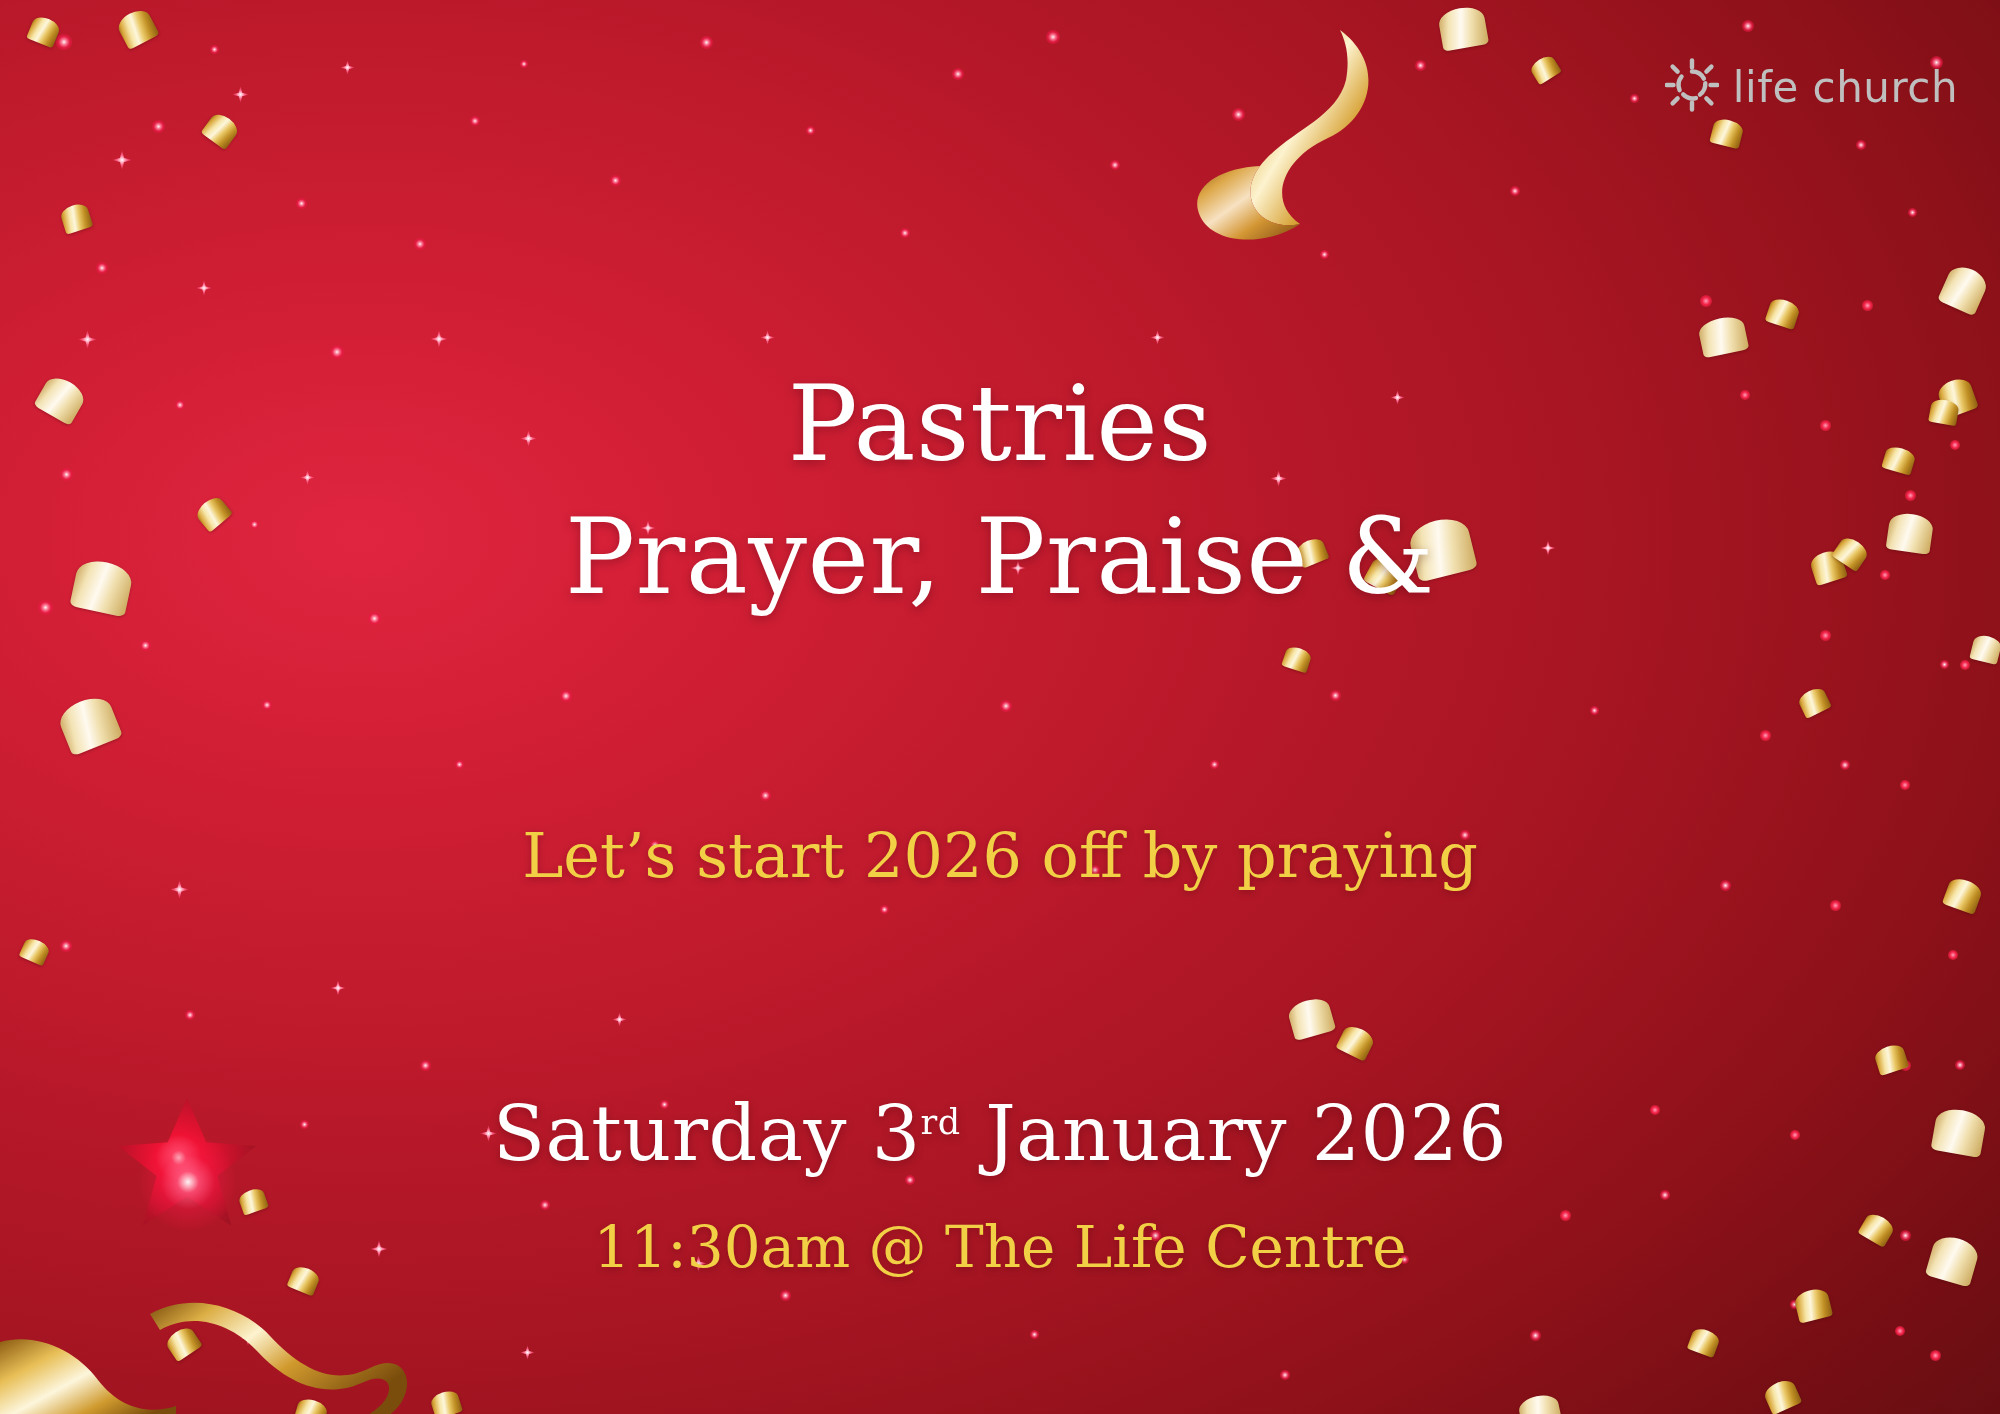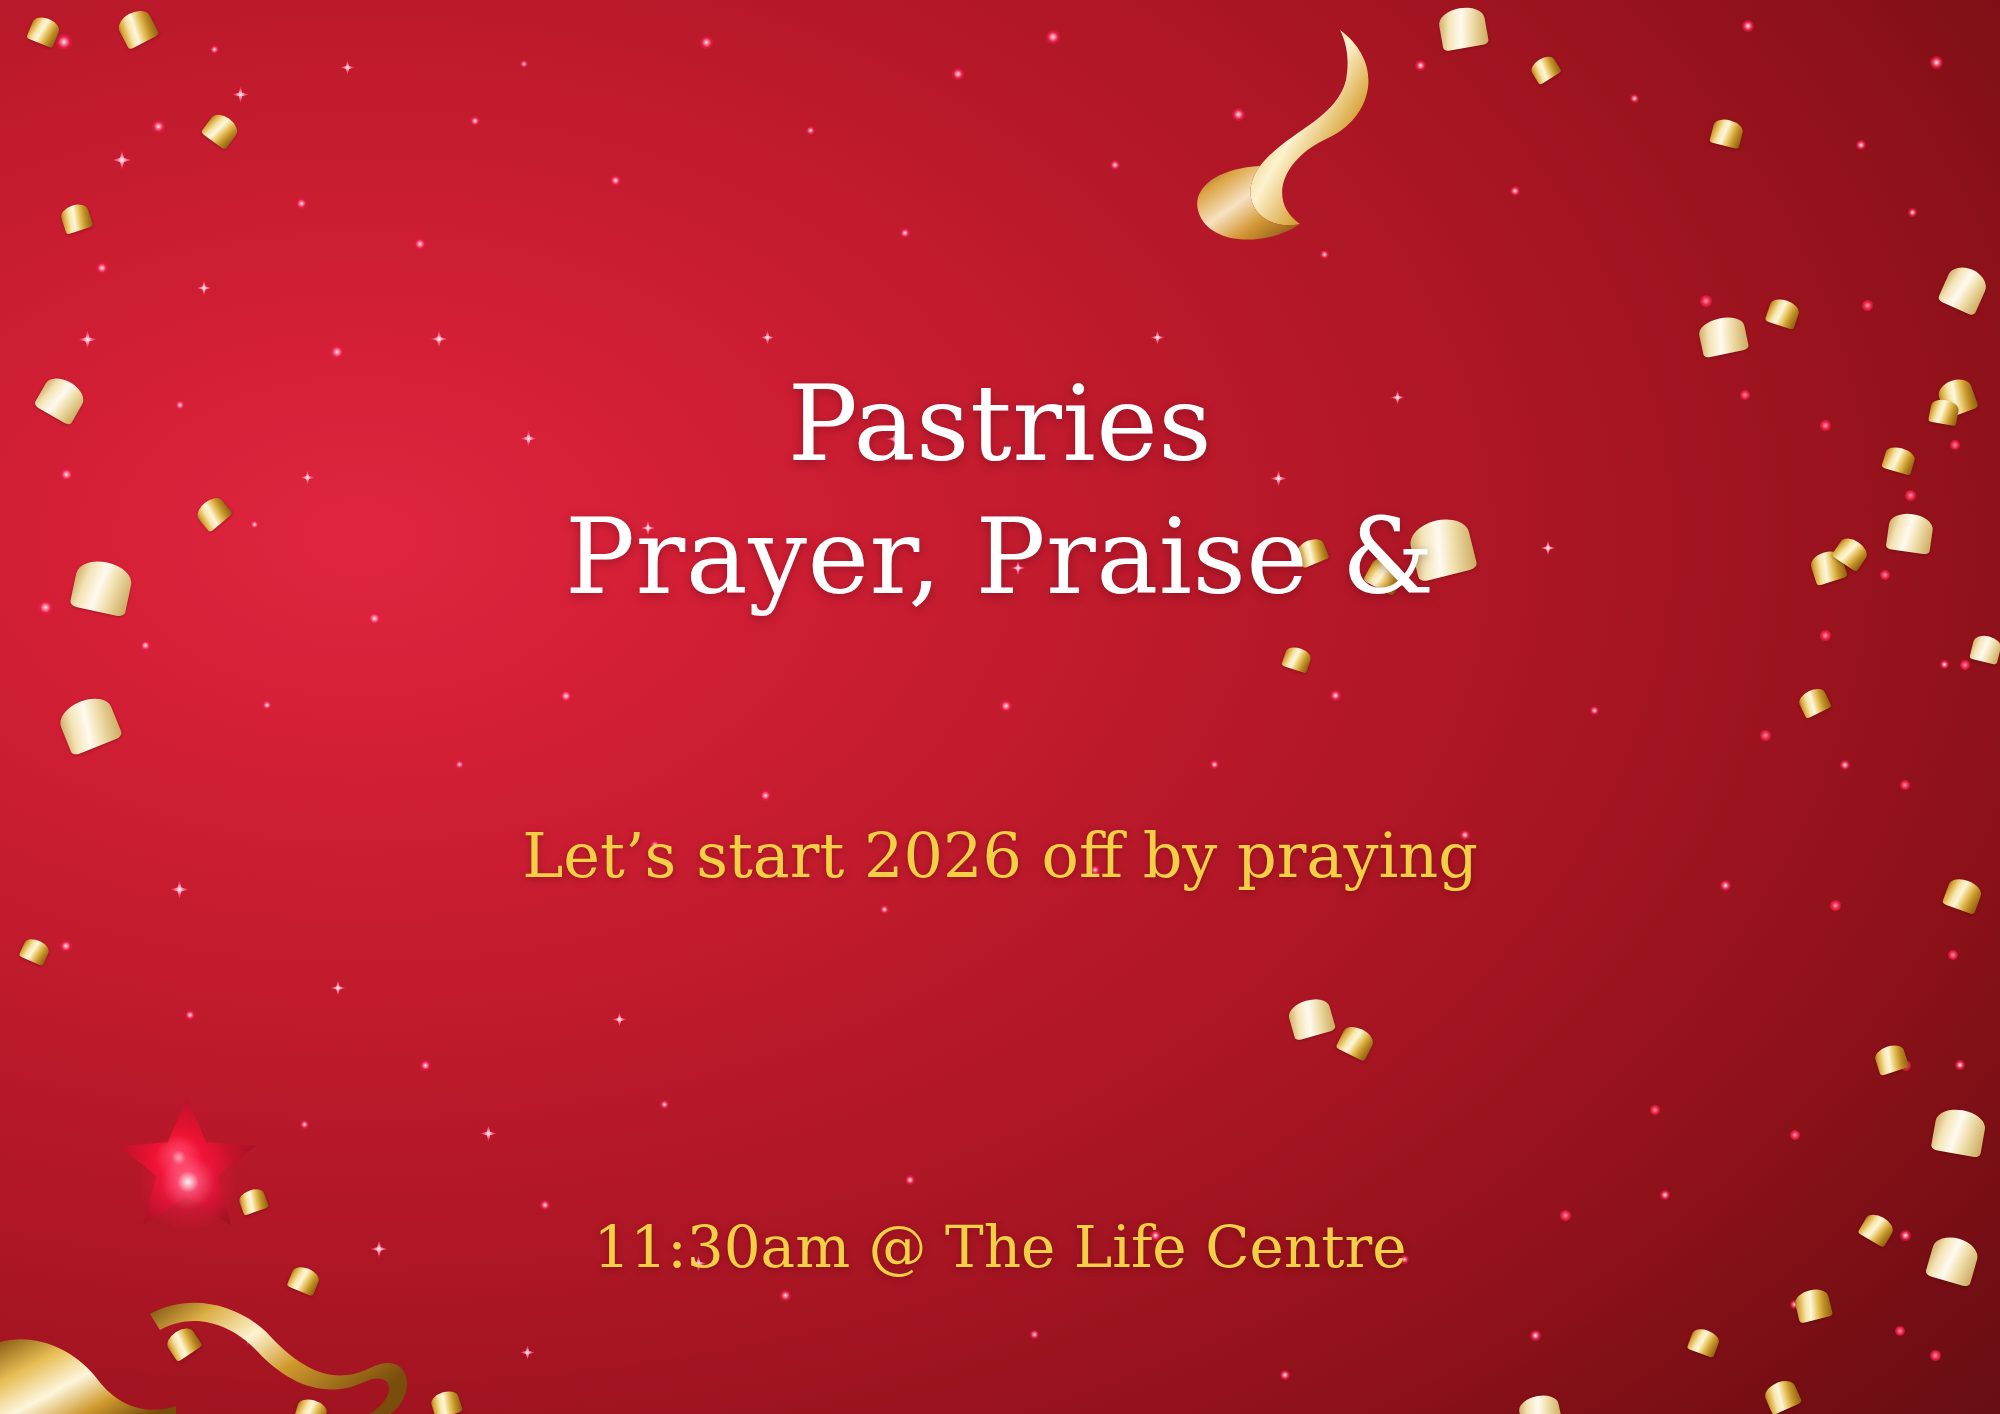--- a/index.html
+++ b/index.html
@@ -374,18 +374,40 @@
 
     <div class="headline">
       <div>Pastries</div>
       <div>Prayer, Praise &amp;</div>
     </div>
 
     <div class="blurb">
       <div>Let’s start 2026 off by praying</div>
     </div>
 
+    <div class="dateline"><span>Saturday 3</span><sup>rd</sup><span> January 2026</span></div>
 
     <div class="venue">11:30am @ The Life Centre</div>
   </div>
 
+  <div class="logo">
+    <span>
+      <svg width="54" height="54" viewBox="0 0 54 54" aria-hidden="true">
+        <g fill="none" stroke="#BFBFBF" stroke-width="4.4" stroke-linecap="round">
+          <path d="M27 13.5 A13.5 13.5 0 0 1 38.9 20.6"></path>
+          <path d="M40.3 25.2 A13.5 13.5 0 0 1 35 36.6"></path>
+          <path d="M31 40.1 A13.5 13.5 0 0 1 18.2 36.4"></path>
+          <path d="M14.6 32.1 A13.5 13.5 0 0 1 16.5 18.6"></path>
+          <path d="M27 9.5 L27 2.5"></path>
+          <path d="M41.4 13.6 L46.4 8.6"></path>
+          <path d="M45.5 27 L52.5 27"></path>
+          <path d="M41.4 40.4 L46.4 45.4"></path>
+          <path d="M27 44.5 L27 51.5"></path>
+          <path d="M12.6 40.4 L7.6 45.4"></path>
+          <path d="M8.5 27 L1.5 27"></path>
+          <path d="M12.6 13.6 L7.6 8.6"></path>
+        </g>
+      </svg>
+    </span>
+    <span class="logo-text">life church</span>
+  </div>
 
 </div>
 
 </body></html>

